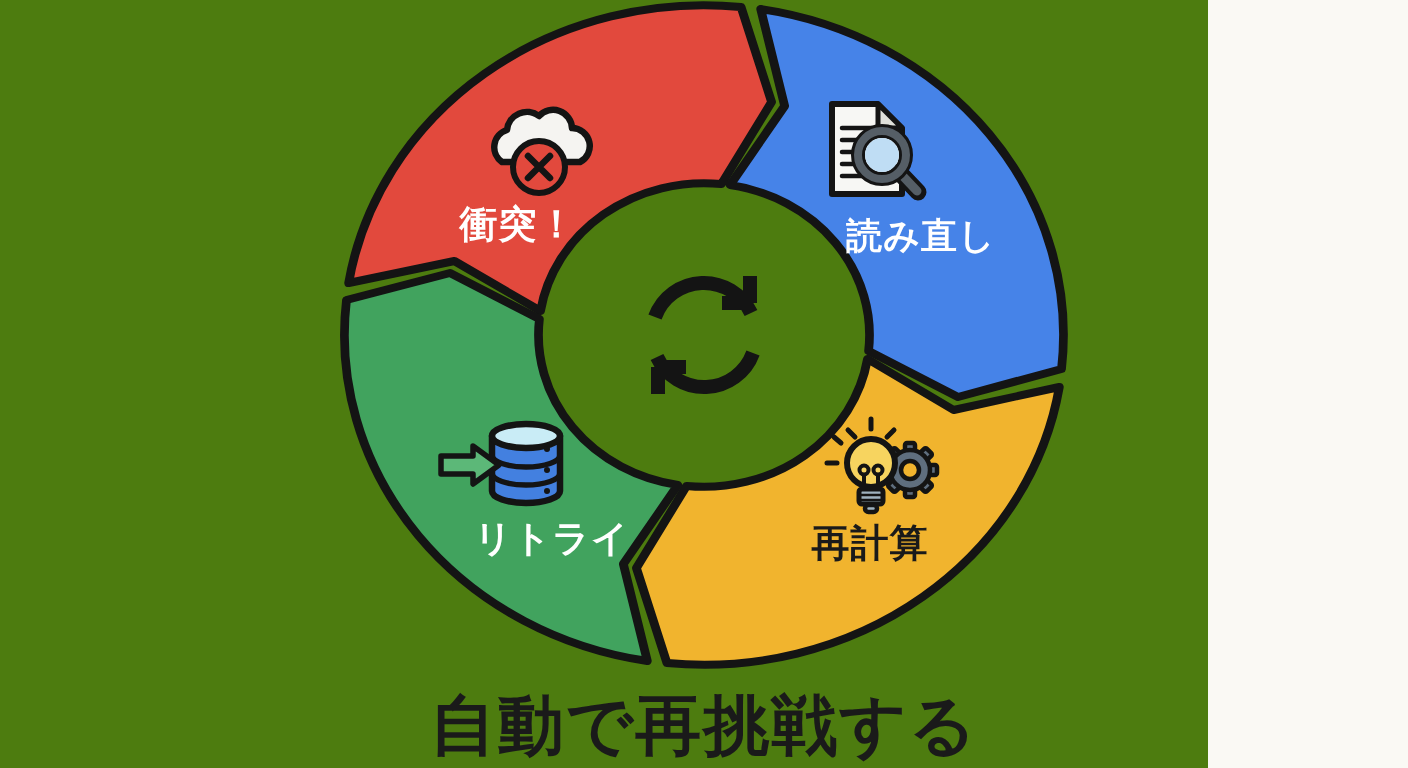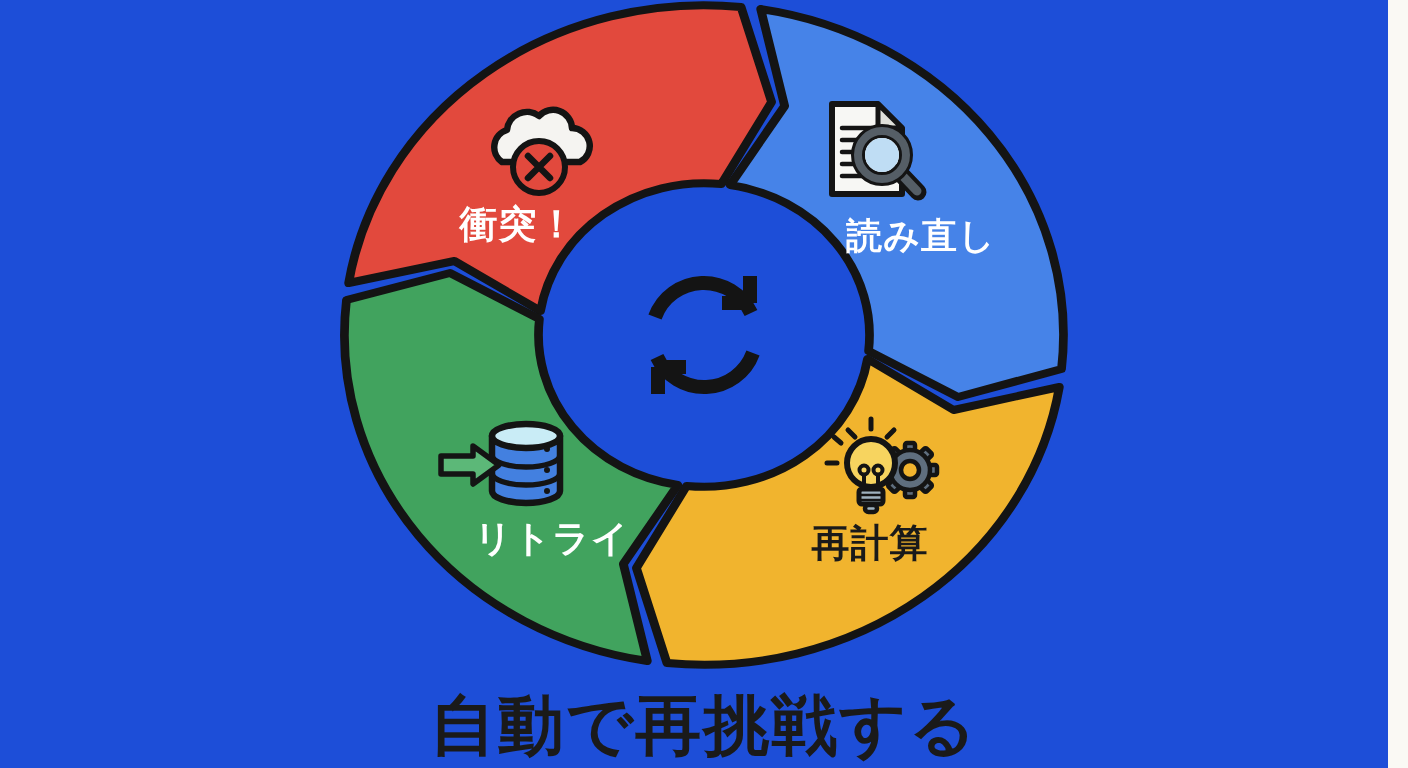--- a/index.html
+++ b/index.html
@@ -1,21 +1,21 @@
 <!DOCTYPE html>
 <html><head>
 <meta charset="utf-8">
 <style>
   html,body{margin:0;padding:0;}
   body{
     width:1408px;height:768px;overflow:hidden;
     font-family:"Liberation Sans","DejaVu Sans",sans-serif;
     background:#FAF9F4;
   }
-  .stage{position:relative;width:1388px;height:768px;background:#1d4ed8;}
+  .stage{position:relative;width:1208px;height:768px;background:#4d7c0f;}
   .stage svg{position:absolute;left:0;top:0;display:block;}
   text{font-family:"Liberation Sans","DejaVu Sans",sans-serif;}
   .seg-label{font-weight:bold;letter-spacing:1px;}
   .title-text{font-weight:bold;letter-spacing:2px;}
 </style>
 </head>
 <body>
 
 <div class="stage">
   <svg width="1408" height="768" viewBox="0 0 1408 768">

